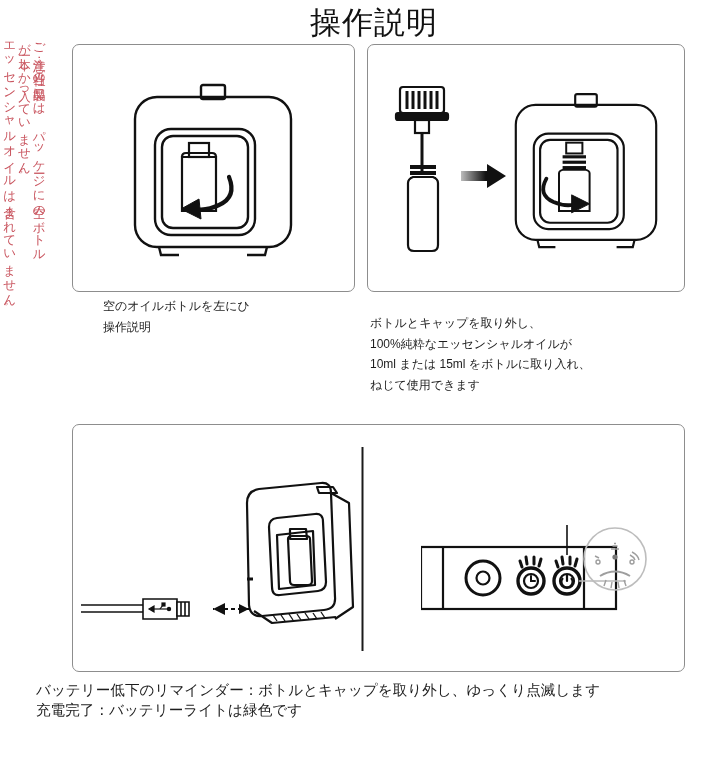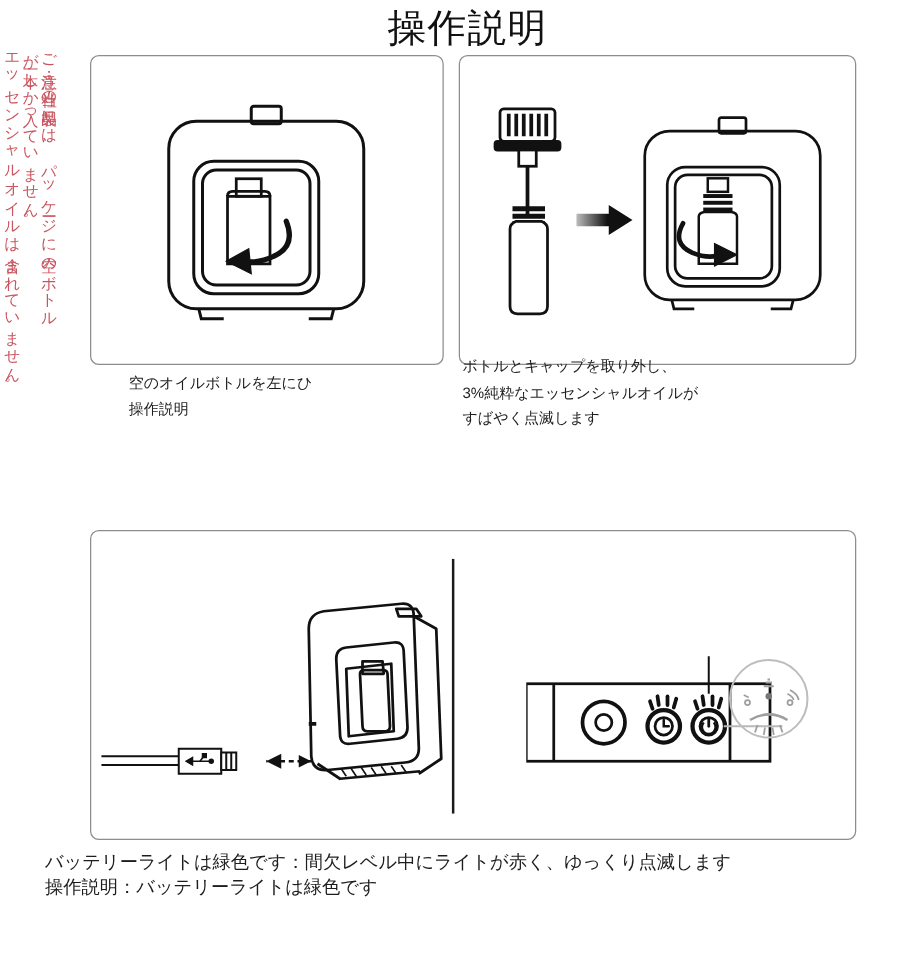--- a/index.html
+++ b/index.html
@@ -64,21 +64,21 @@
 
   
   .caption {
     position: absolute;
     font-size: 12px;
     line-height: 1.72;
     color: #1d1d1d;
     font-family: Liberation Sans, sans-serif;
   }
   #caption-step1 { left: 103px; top: 296px; width: 262px; }
-  #caption-step2 { left: 370px; top: 283px; width: 330px; }
+  #caption-step2 { left: 370px; top: 313px; width: 330px; }
 
   .cap-line { display: block; white-space: nowrap; }
 
   
   .notes {
     position: absolute;
     left: 36px;
     top: 680px;
     width: 684px;
   }
@@ -197,22 +197,23 @@
 
       <g fill="#111" stroke="#111">
         <path d="M56 96 q-10 18 8 26 q12 5 22 3" fill="none" stroke-width="4.2" stroke-linecap="round"></path>
         <polygon points="84,114 104,124 84,134"></polygon>
       </g>
     </svg>
   </div>
 
   <div class="caption" id="caption-step2">
     <span class="cap-line">ボトルとキャップを取り外し、</span>
-    <span class="cap-line">3%純粋なエッセンシャルオイルが</span>
-    <span class="cap-line">すばやく点滅します</span>
+    <span class="cap-line">100%純粋なエッセンシャルオイルが</span>
+    <span class="cap-line">10ml または 15ml をボトルに取り入れ、</span>
+    <span class="cap-line">ねじて使用できます</span>
   </div>
 
   <div class="panel" id="panel-battery">
 
     <svg class="fig" style="left:288px; top:22px;" width="3" height="204" viewBox="0 0 3 204">
       <line x1="1.5" y1="0" x2="1.5" y2="204" stroke="#1a1a1a" stroke-width="2"></line>
     </svg>
 
     <svg class="fig" style="left:8px; top:160px;" width="170" height="50" viewBox="0 0 170 50">
       <g stroke="#111" fill="none" stroke-width="1.6">
@@ -326,17 +327,17 @@
           <line x1="36" y1="66" x2="34" y2="72"></line>
           <line x1="42" y1="68" x2="41" y2="74"></line>
           <line x1="48" y1="68" x2="49" y2="74"></line>
           <line x1="54" y1="66" x2="56" y2="72"></line>
         </g>
       </g>
     </svg>
   </div>
 
   <div class="notes">
-    <span class="note-line">バッテリーライトは緑色です：間欠レベル中にライトが赤く、ゆっくり点滅します</span>
-    <span class="note-line">操作説明：バッテリーライトは緑色です</span>
+    <span class="note-line">バッテリー低下のリマインダー：ボトルとキャップを取り外し、ゆっくり点滅します</span>
+    <span class="note-line">充電完了：バッテリーライトは緑色です</span>
   </div>
 
 </div>
 
 </body></html>

